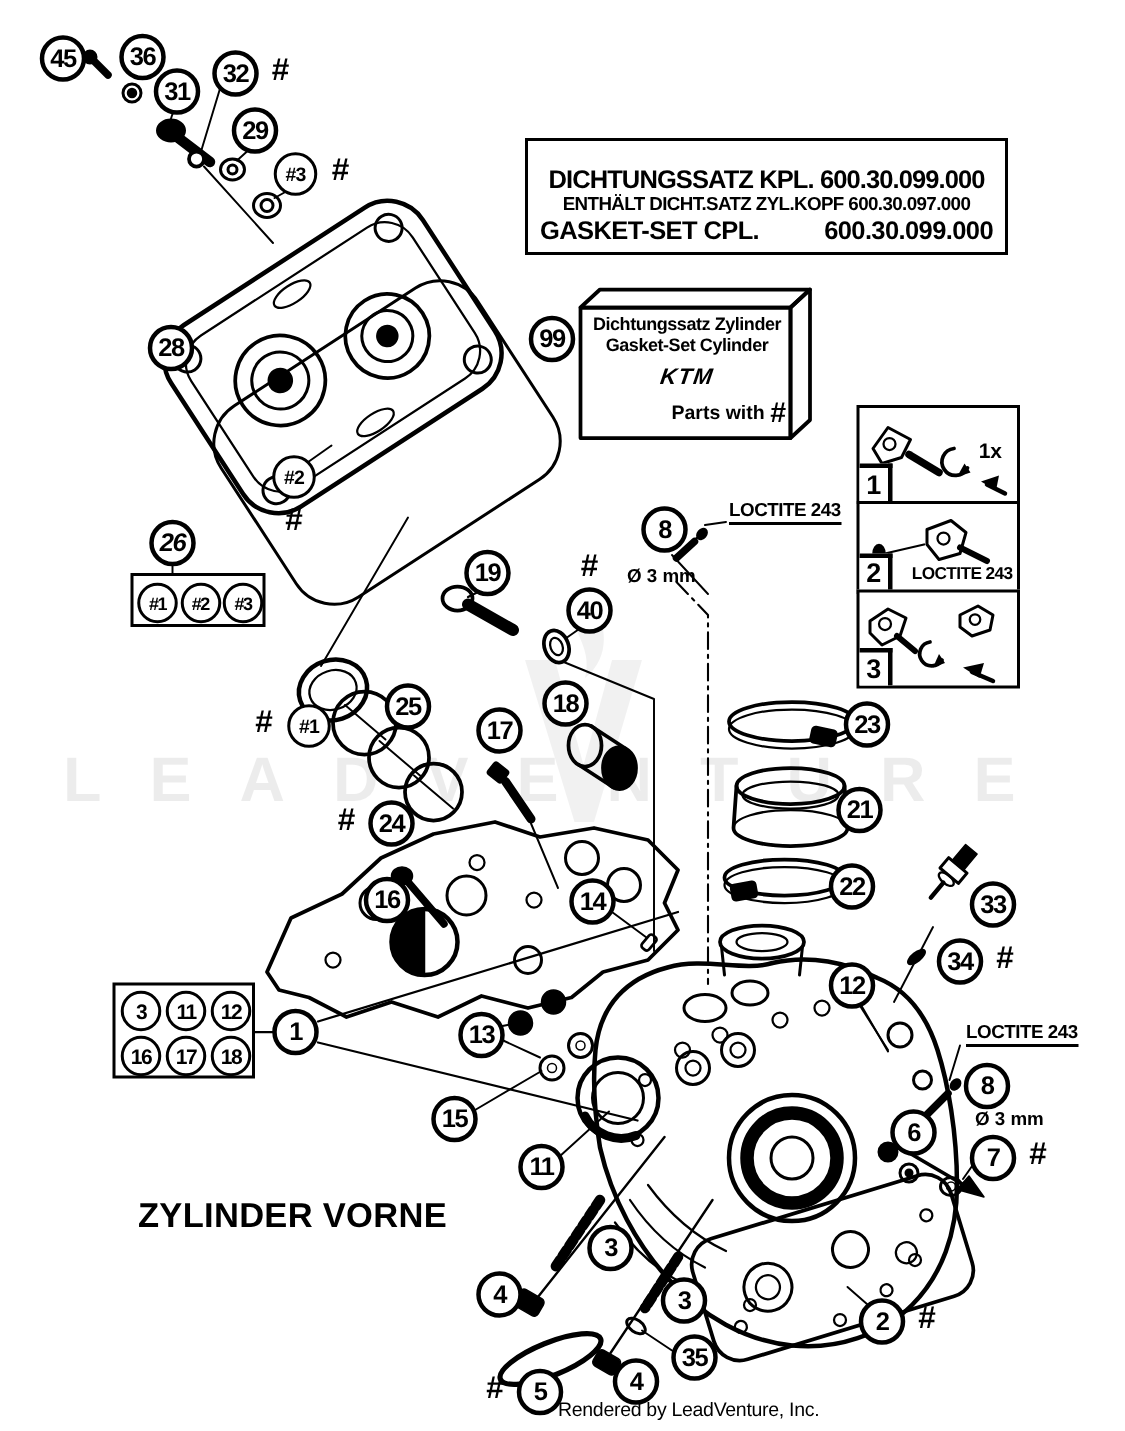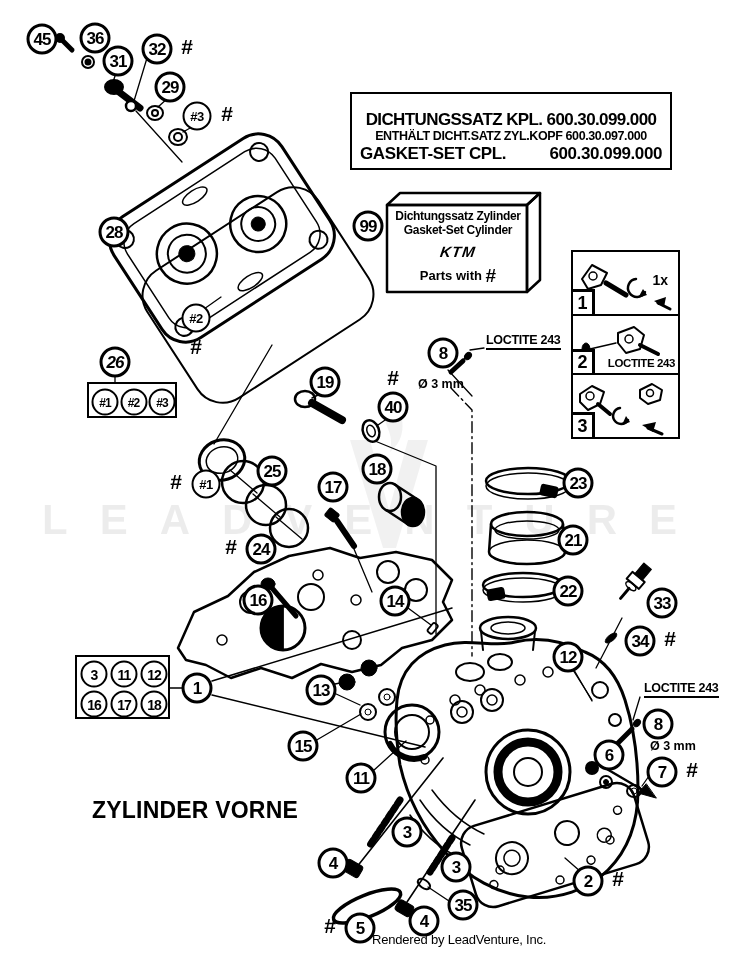--- a/index.html
+++ b/index.html
@@ -26,25 +26,25 @@
   .gb1{font-weight:bold;font-size:17px;letter-spacing:-0.6px;line-height:19px;}
   .gb2{font-weight:bold;font-size:12.5px;letter-spacing:-0.4px;line-height:15px;}
   .gb3{font-weight:bold;font-size:17px;letter-spacing:-0.4px;line-height:20px;display:flex;
        justify-content:space-between;padding:0 8px;}
   .gb4{font-weight:bold;font-size:12.5px;letter-spacing:-0.4px;line-height:15px;}
 
   .pkg-text{position:absolute;left:392px;top:209px;width:132px;height:80px;z-index:3;text-align:center;}
   .pk1{font-weight:bold;font-size:12px;line-height:14px;letter-spacing:-0.3px;}
   .pk-brand{font-weight:bold;font-style:italic;font-size:15px;letter-spacing:1px;margin-top:6px;
             transform:skewX(-8deg);}
-  .pk3{font-weight:bold;font-size:13px;margin-top:5px;}
+  .pk3{font-weight:bold;font-size:13px;margin-top:5px;text-align:right;}
   .pk3 .bighash{font-size:19px;vertical-align:-2px;}
 
   .inst-col{position:absolute;left:571px;top:250px;width:109px;z-index:3;}
-  .inst-box{position:relative;box-sizing:border-box;border:2.5px solid #000;background:#fff;width:109px;}
+  .inst-box{position:relative;box-sizing:border-box;border:2.5px solid #000;background:#fff;width:109px;margin-top:20px;}
   .inst-box + .inst-box{margin-top:-2.5px;}
   .ib1{height:66px;} .ib2{height:62px;} .ib3{height:66px;}
   .numsq{position:absolute;left:0;bottom:0;width:22px;height:25px;border-top:3px solid #000;
          border-right:3px solid #000;box-sizing:border-box;display:flex;align-items:center;
          justify-content:center;font-size:18px;font-weight:bold;background:#fff;}
   .note1{position:absolute;right:10px;top:20px;font-weight:bold;font-size:14px;}
   .note2{position:absolute;right:3px;bottom:5px;font-weight:bold;font-size:11.5px;letter-spacing:-0.4px;}
 
   .lbl{position:absolute;z-index:3;font-weight:bold;white-space:nowrap;}
   .loctite{font-size:12.5px;letter-spacing:-0.3px;border-bottom:2px solid #000;padding-bottom:1px;}

